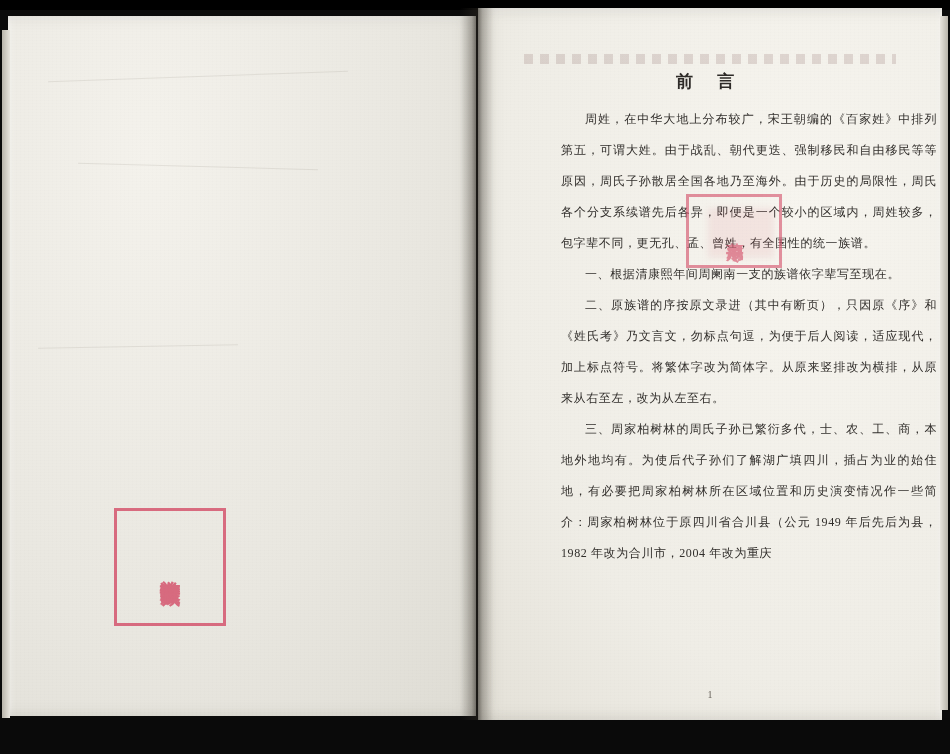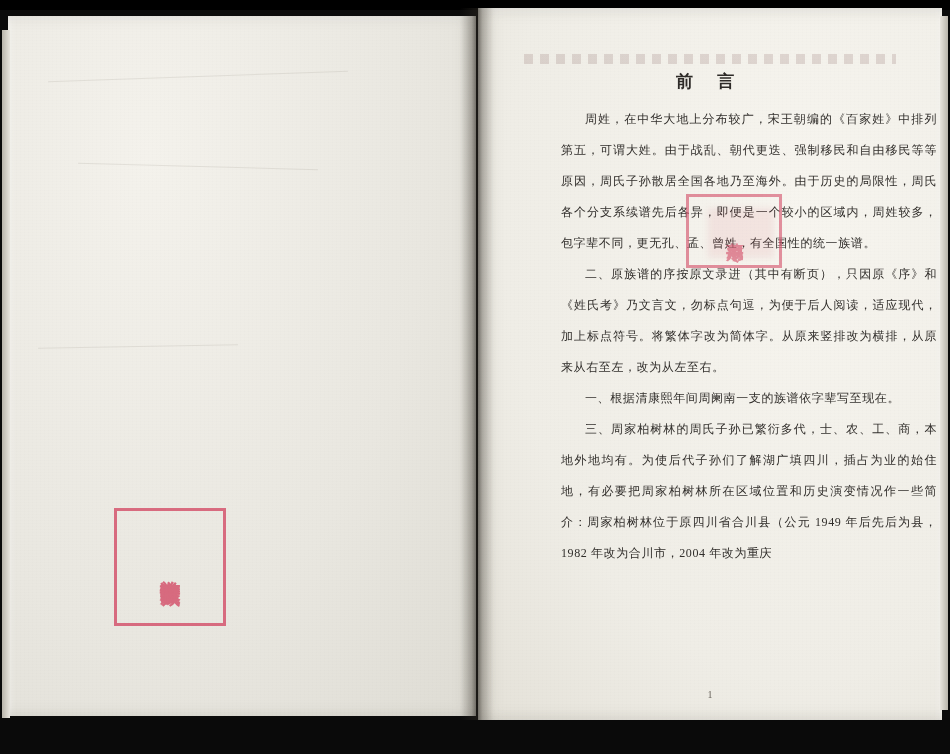--- a/index.html
+++ b/index.html
@@ -288,22 +288,22 @@
     <div class="page-right">
       <div class="texture"></div>
       <div class="edge-right"></div>
 
       <div class="showthrough"></div>
 
       <div class="doc-title">前 言</div>
 
       <div class="text-col">
         <p>周姓，在中华大地上分布较广，宋王朝编的《百家姓》中排列第五，可谓大姓。由于战乱、朝代更迭、强制移民和自由移民等等原因，周氏子孙散居全国各地乃至海外。由于历史的局限性，周氏各个分支系续谱先后各异，即便是一个较小的区域内，周姓较多，包字辈不同，更无孔、孟、曾姓，有全国性的统一族谱。</p>
+        <p>一、根据清康熙年间周阑南一支的族谱依字辈写至现在。</p>
         <p>二、原族谱的序按原文录进（其中有断页），只因原《序》和《姓氏考》乃文言文，勿标点句逗，为便于后人阅读，适应现代，加上标点符号。将繁体字改为简体字。从原来竖排改为横排，从原来从右至左，改为从左至右。</p>
-        <p>一、根据清康熙年间周阑南一支的族谱依字辈写至现在。</p>
         <p>三、周家柏树林的周氏子孙已繁衍多代，士、农、工、商，本地外地均有。为使后代子孙们了解湖广填四川，插占为业的始住地，有必要把周家柏树林所在区域位置和历史演变情况作一些简介：周家柏树林位于原四川省合川县（公元 1949 年后先后为县，1982 年改为合川市，2004 年改为重庆</p>
       </div>
 
       <div class="page-number">1</div>
     </div>
 
     <div class="gutter"></div>
 
     <div class="seal-smear"></div>
     <div class="seal seal-right">

